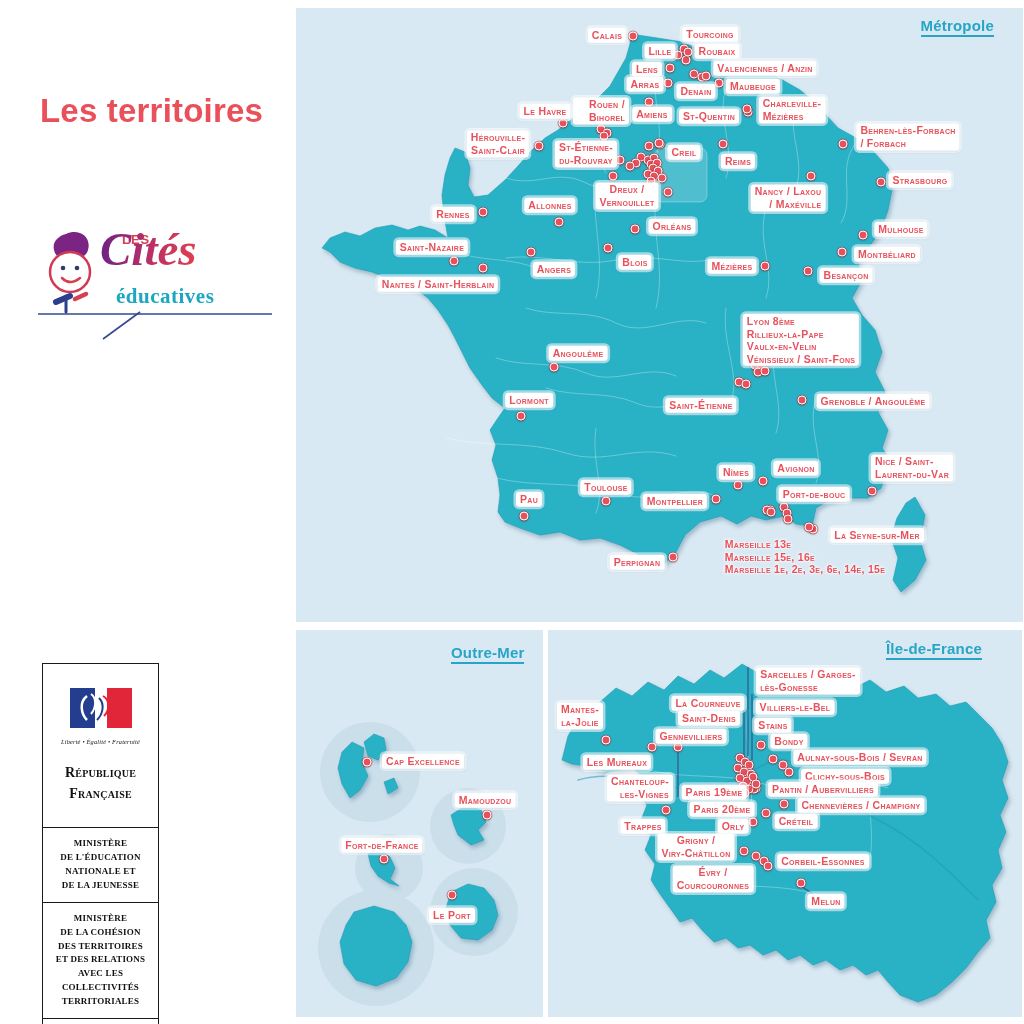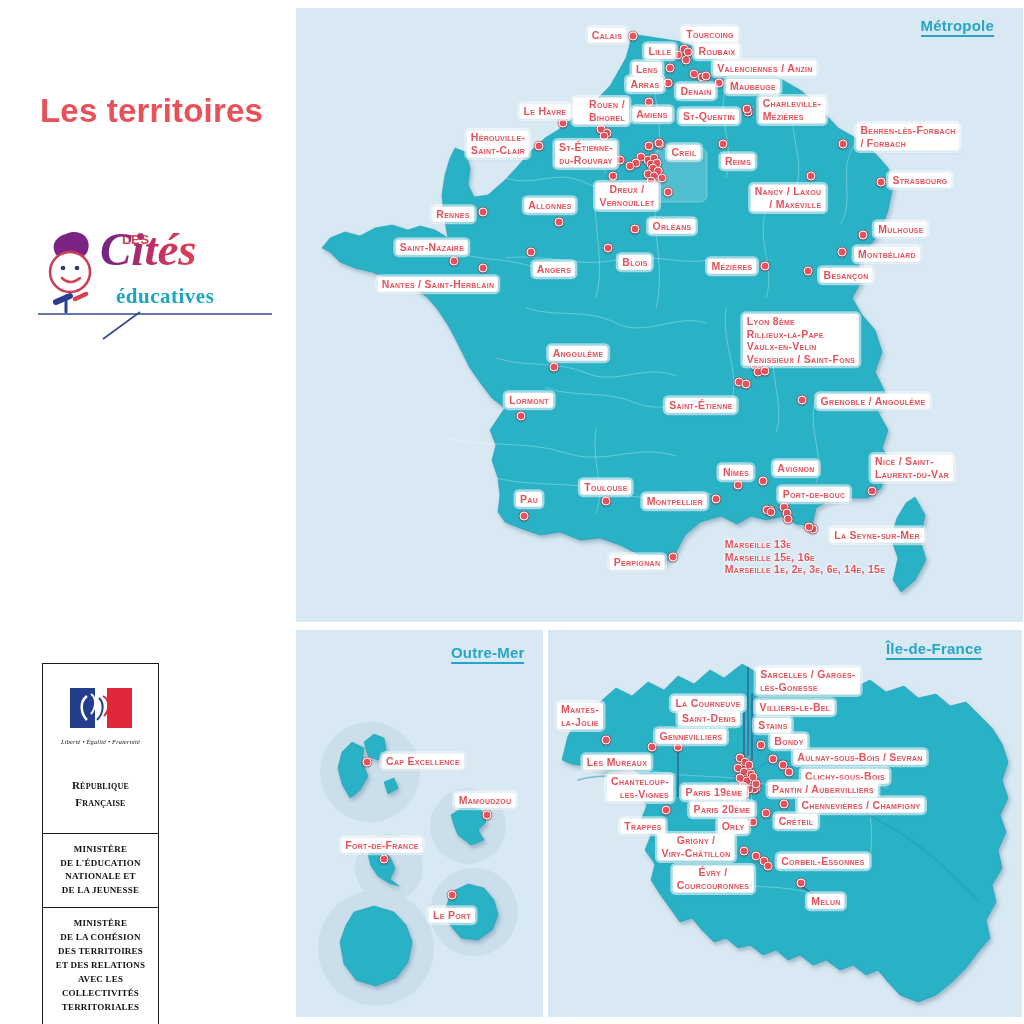--- a/index.html
+++ b/index.html
@@ -29,21 +29,21 @@
   .logo-educatives{position:absolute;left:76px;top:58px;font-family:"Liberation Serif",serif;
                    font-weight:bold;font-size:21px;color:#1ca6c0;letter-spacing:.5px}
   .logo-underline{position:absolute;left:0;top:300px;width:290px;height:52px}
   
   .ministry-box{position:absolute;left:42px;top:663px;width:115px;border:1.5px solid #1a1a1a;background:#fff}
   .ministry-box .cell{border-top:1.5px solid #1a1a1a;padding:9px 3px;text-align:center;
       font-family:"Liberation Serif",serif;font-size:9px;line-height:1.55;color:#111;
       white-space:pre-line;font-weight:bold;letter-spacing:.2px}
   .ministry-box .flag-cell{border-top:none;padding:10px 3px 8px}
   .flag-cell .motto{font-size:6.3px;font-style:italic;font-weight:normal;margin-top:4px;letter-spacing:.2px}
-  .flag-cell .republic{font-size:11px;font-variant:small-caps;font-weight:bold;margin-top:16px}
+  .flag-cell .republic{font-size:14px;font-variant:small-caps;font-weight:bold;margin-top:1px}
   
   .panel-title{position:absolute;color:#27a5c6;font-weight:bold;font-size:15px;
                border-bottom:2px solid #27a5c6;padding-bottom:1px;letter-spacing:.2px}
   #title-metropole{top:17px;right:30px}
   #title-om{top:644px;left:451px}
   #title-idf{top:640px;left:886px}
   
   #leader-layer{position:absolute;left:0;top:0;width:1024px;height:1024px;pointer-events:none;z-index:3}
   #leader-layer line{stroke:#35558b;stroke-width:1.2}
   #map-layer{position:absolute;left:0;top:0;width:1024px;height:1024px;pointer-events:none;z-index:4}

